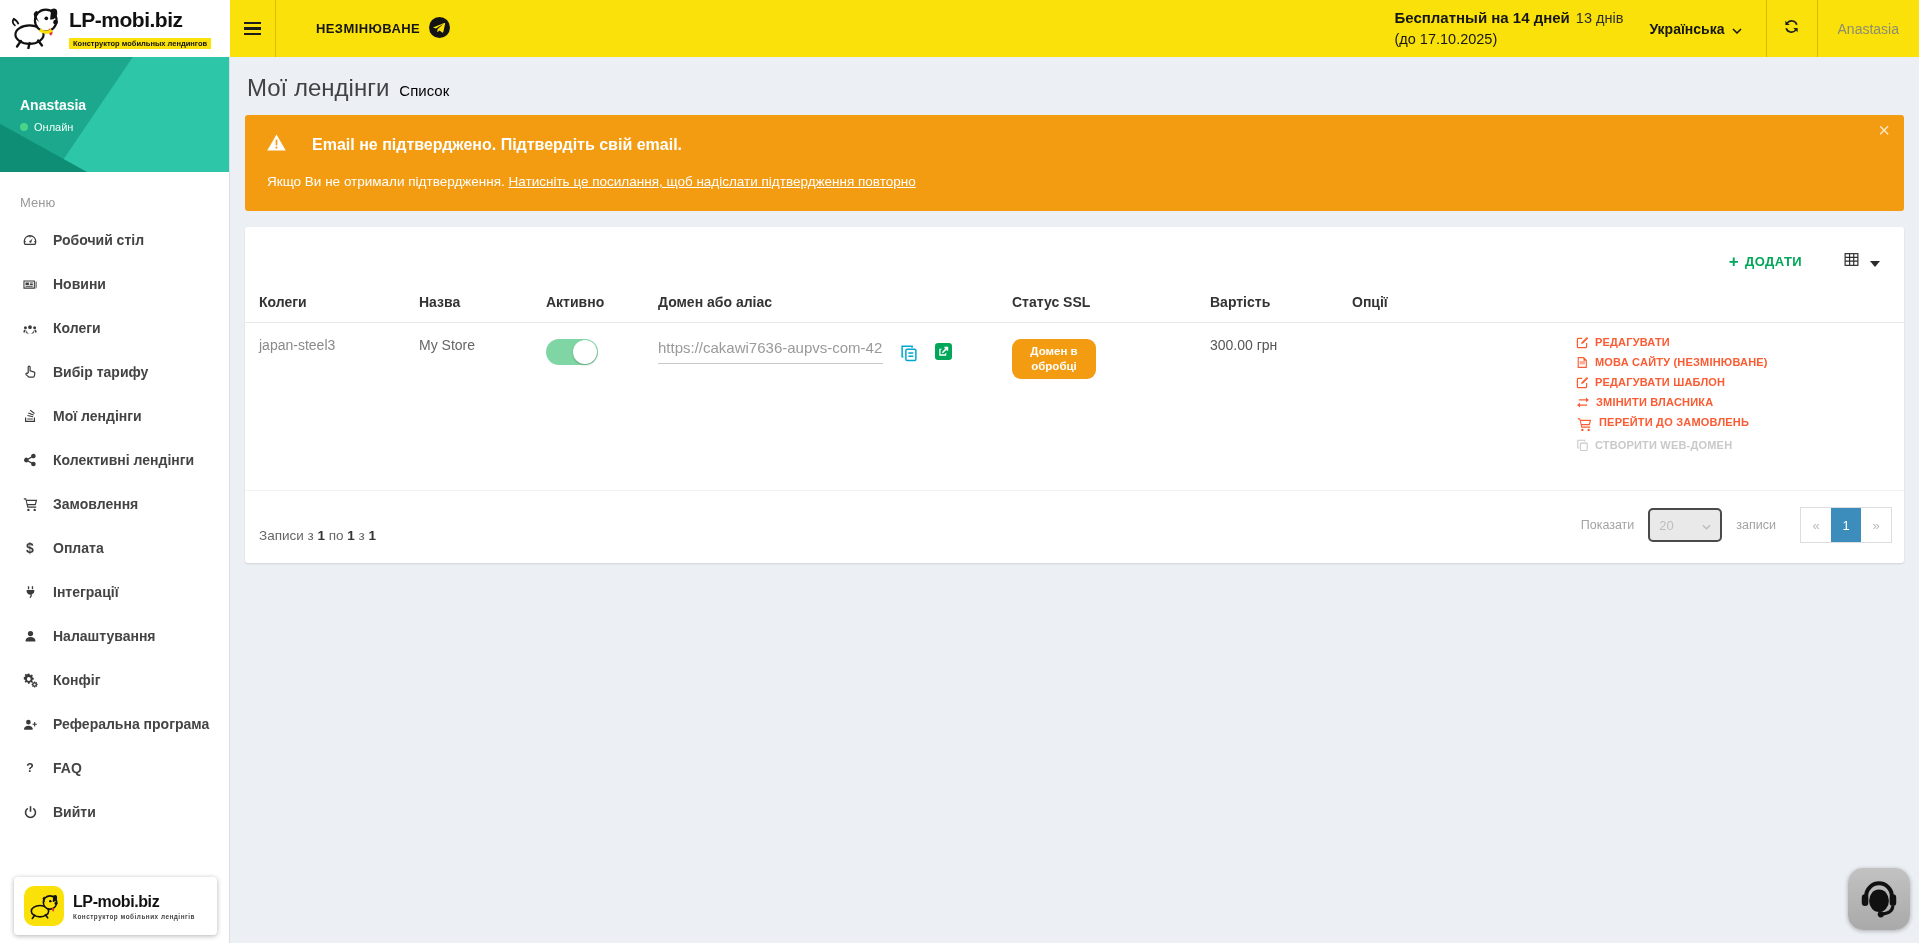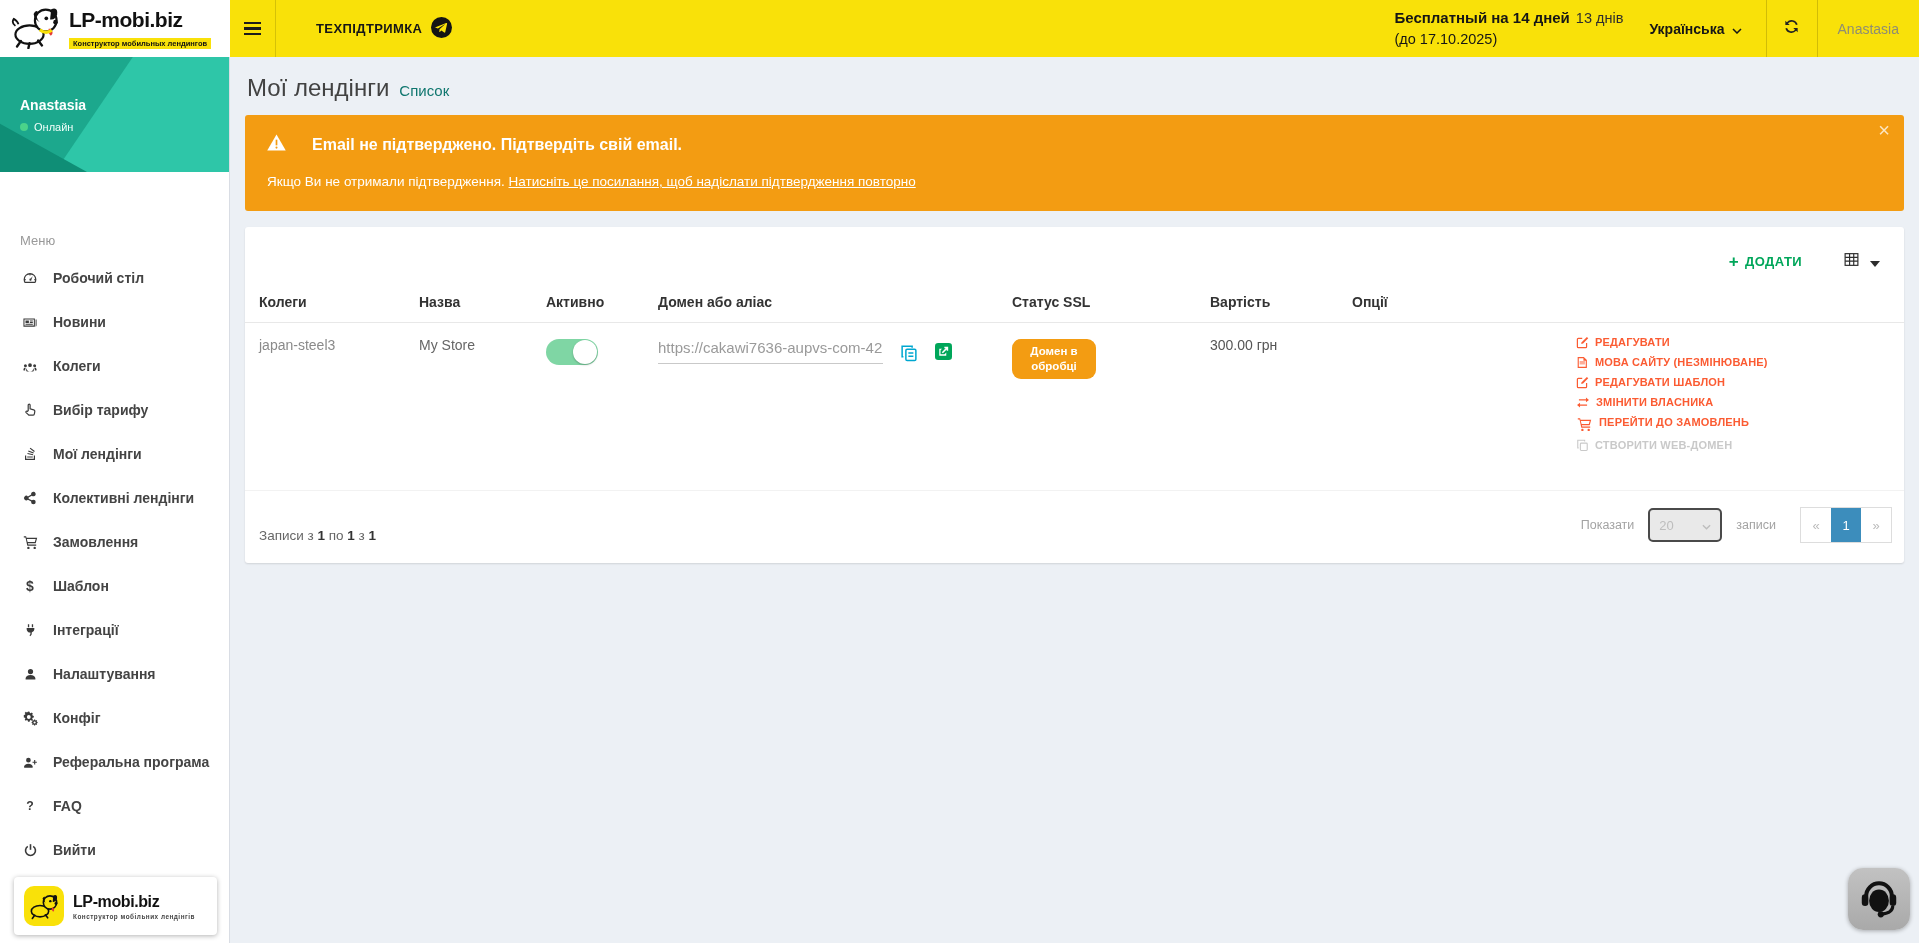--- a/index.html
+++ b/index.html
@@ -28,34 +28,34 @@
   
   .shell { flex:1; display:flex; min-height:0; }
   aside { width:230px; background:#fff; border-right:1px solid #d9dde4; display:flex; flex-direction:column; }
   .user-panel { height:115px; position:relative; background:#2ec6a8; overflow:hidden; flex:0 0 115px; }
   .user-panel::before { content:""; position:absolute; inset:0; background:#1ca88d; clip-path:polygon(0 0,58% 0,24% 100%,0 100%); }
   .user-panel::after { content:""; position:absolute; inset:0; background:#0f8e76; clip-path:polygon(0 100%,38% 100%,0 58%); }
   .up-inner { position:relative; z-index:2; padding:40px 0 0 20px; }
   .up-name { color:#fff; font-size:14px; font-weight:700; margin-bottom:8px; }
   .up-status { color:#f2fffa; font-size:11px; display:flex; align-items:center; gap:6px; }
   .dot { width:8px; height:8px; border-radius:50%; background:#4bd38a; display:inline-block; }
-  .menu-label { padding:23px 0 8px 20px; font-size:13px; color:#9a9a9a;margin-top:38px; }
+  .menu-label { padding:23px 0 8px 20px; font-size:13px; color:#9a9a9a; }
   nav { flex:1; }
   .mi { height:44px; display:flex; align-items:center; padding-left:20px; gap:13px; color:#444; font-size:14px; font-weight:600; cursor:pointer; }
   .mi-ic { width:20px; display:flex; justify-content:center; color:#3a3a3a; }
   .side-logo { margin:auto 12px 8px 14px; background:#fff; box-shadow:0 1px 5px rgba(0,0,0,.3); border-radius:4px; padding:9px 10px; display:flex; align-items:center; gap:9px; }
   .sq { width:40px; height:40px; border-radius:10px; background:#f9e109; display:flex; align-items:center; justify-content:center; flex:0 0 40px; }
   .sl-title { font-size:16px; font-weight:800; color:#111; letter-spacing:-.4px; }
   .sl-sub { font-size:6.4px; font-weight:700; color:#444; letter-spacing:.5px; margin-top:2px; }
 
   
   main { flex:1; padding:0 15px; min-width:0; }
   .page-head { padding:17px 2px 13px; display:flex; align-items:baseline; gap:10px; }
   .page-title { font-size:24px; font-weight:400; color:#424242; }
-  .page-sub { font-size:15px; color:#0f766e; }
+  .page-sub { font-size:15px; color:#000000; }
   .alert { background:#f39c12; border-radius:3px; color:#fff; padding:19px 22px 22px; position:relative; margin-bottom:16px; }
   .alert-l1 { font-size:16px; font-weight:700; display:flex; align-items:center; gap:26px; }
   .alert-l2 { font-size:13.5px; margin-top:19px; }
   .alert-l2 a { color:#fff; cursor:pointer; text-decoration:underline; }
   .alert-close { position:absolute; top:5px; right:14px; font-size:20px; color:rgba(255,255,255,.75); cursor:pointer; line-height:1; }
 
   .card { background:#fff; border-radius:3px; box-shadow:0 1px 2px rgba(0,0,0,.12); }
   .toolbar { display:flex; justify-content:flex-end; align-items:center; gap:40px; padding:24px 24px 12px; }
   .add-btn { display:flex; align-items:center; gap:6px; color:#00a65a; font-size:13px; font-weight:700; letter-spacing:.4px; cursor:pointer; }
   .add-btn .plus { font-size:17px; font-weight:700; line-height:1; }
@@ -118,21 +118,21 @@
         <span class="ls">Конструктор мобильных лендингов</span>
       </span>
     </div>
     <div class="topbar">
       <div class="hamburger">
           <i></i>
           <i></i>
           <i></i>
         </div>
       <div class="support">
-        <span>ТЕХПІДТРИМКА</span>
+        <span>НЕЗМІНЮВАНЕ</span>
         <span>
           <svg width="21" height="21" viewBox="0 0 20 20">
             <circle cx="10" cy="10" r="10" fill="#141414"></circle>
             <path d="M4.3 9.7l10.2-3.9c.5-.2 1 .1.8.9l-1.7 7.7c-.1.5-.5.7-1 .4l-2.7-2-1.3 1.3c-.2.2-.4.3-.7.3l.2-2.7 5-4.5c.2-.2-.1-.3-.4-.1l-6.1 3.8-2.6-.8c-.5-.2-.5-.6.3-.4z" fill="#f9e109"></path>
           </svg>
         </span>
       </div>
       <div class="top-right">
         <div class="trial">
           <b>Бесплатный на 14 дней</b><span class="days">13 днів</span><br>
@@ -228,21 +228,21 @@
               </svg>
             </span>
             <span class="mi-lb">Замовлення</span>
           </div>
           <div class="mi">
             <span class="mi-ic">
               <svg width="16" height="16" viewBox="0 0 16 16">
                 <text x="8" y="13" text-anchor="middle" font-size="14" font-weight="bold" fill="currentColor" font-family="Liberation Sans, sans-serif">$</text>
               </svg>
             </span>
-            <span class="mi-lb">Шаблон</span>
+            <span class="mi-lb">Оплата</span>
           </div>
           <div class="mi">
             <span class="mi-ic">
               <svg width="15" height="16" viewBox="0 0 16 16">
                 <path fill="currentColor" d="M5.2 1.9h1.4v3.2H5.2zm4.2 0h1.4v3.2H9.4zM3.9 5.9h8.2v1.3a3.6 3.6 0 0 1-2.8 3.5v1.4c0 1-.6 1.8-1.5 2.5l-.9-.9c.7-.5 1-1 1-1.6v-1.4A3.6 3.6 0 0 1 3.9 7.2z"></path>
               </svg>
             </span>
             <span class="mi-lb">Інтеграції</span>
           </div>
           <div class="mi">

